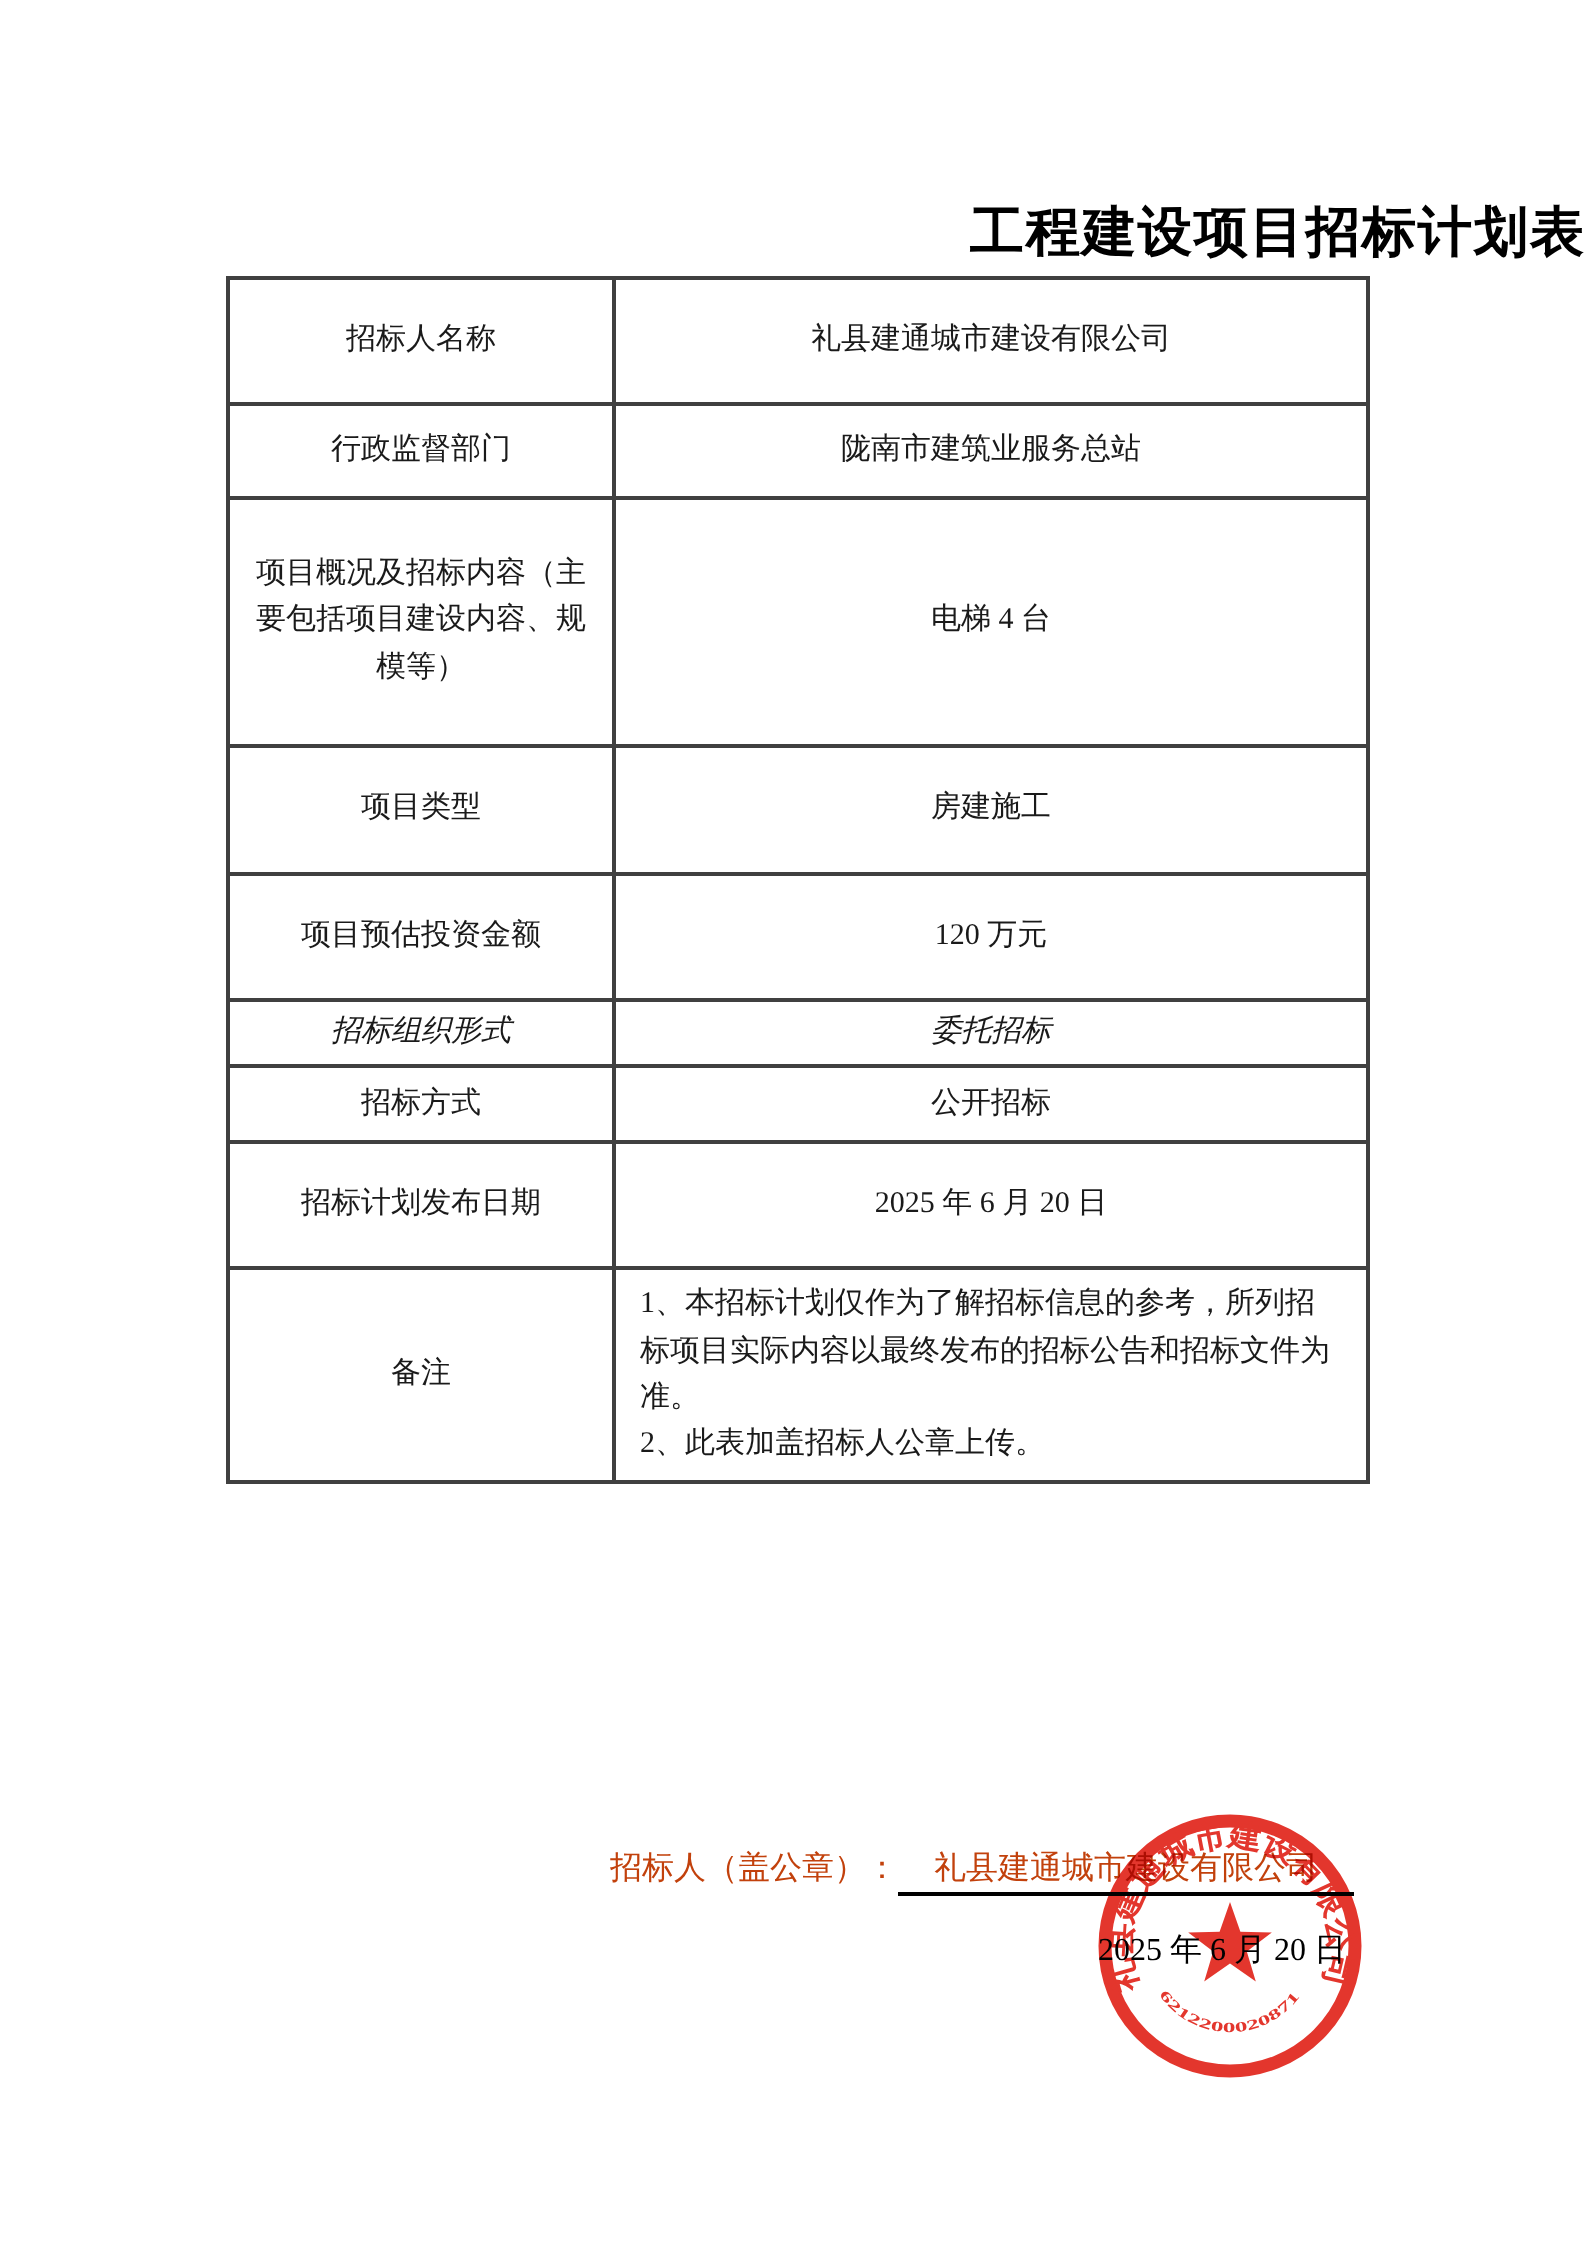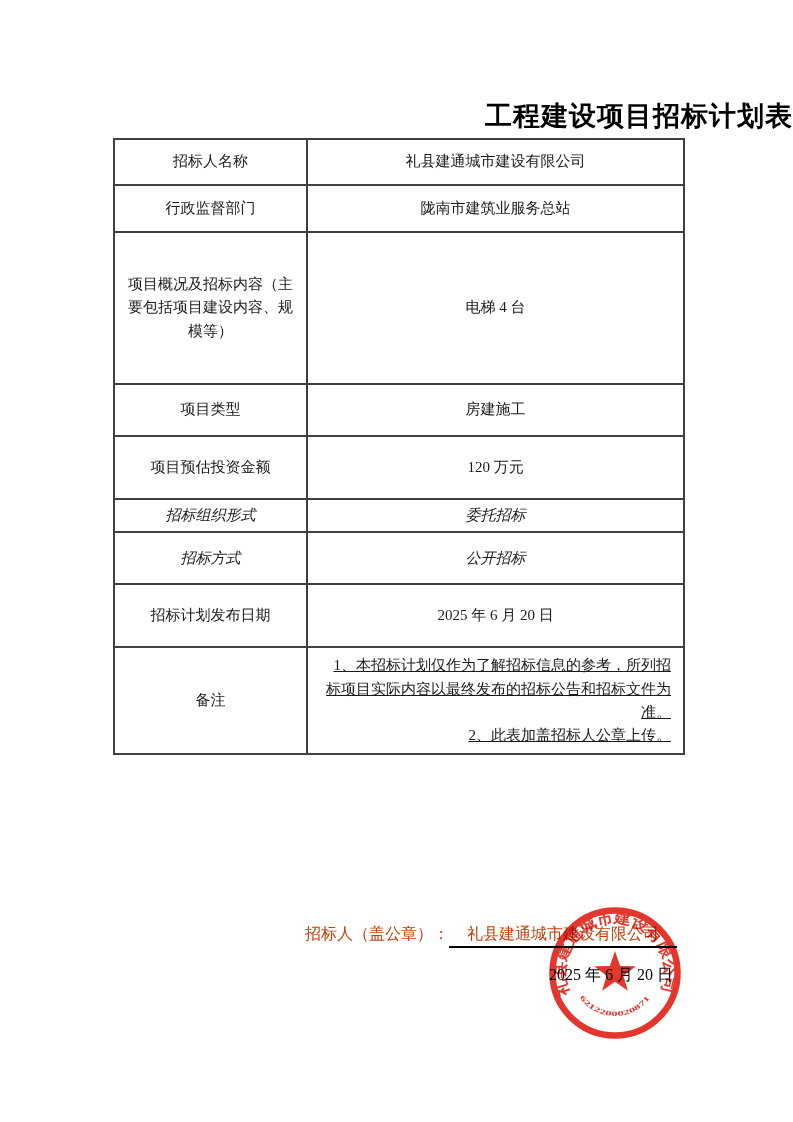--- a/index.html
+++ b/index.html
@@ -41,37 +41,36 @@
     padding: 4px 9px;
   }
   td.cell-label {
     width: 193px;
     text-align: center;
   }
   td.cell-value {
     width: 377px;
     text-align: center;
   }
-  tr.row-1  { height: 46px; }
+  tr.row-1  { height: 63px; }
   tr.row-2  { height: 53px; }
   tr.row-3  { height: 47px; margin-top: 19px; }
   tr.row-4  { height: 63px; }
-  tr.row-5  { height: 152px; }
-  tr.row-6  { height: 52px; }
+  tr.row-5  { height: 124px; }
+  tr.row-6  { height: 64px; }
   tr.row-7  { height: 63px; }
   tr.row-8  { height: 32px; font-style: italic; }
-  tr.row-9  { height: 52px; font-style: italic; }
+  tr.row-9  { height: 38px; }
   tr.row-10 { height: 48px; }
   tr.row-11 { height: 63px; margin-left: 20px; }
   tr.row-12 { height: 101px; }
   tr.row-12 td.cell-value {
-    text-align: right;
+    text-align: left;
     white-space: pre-line;
     padding: 6px 12px;
-    text-decoration: underline;
   }
   .sign-line {
     position: absolute;
     left: 305px;
     top: 924px;
     font-size: 16px;
     color: #c2410c;
     white-space: nowrap;
   }
   .sign-underline {

